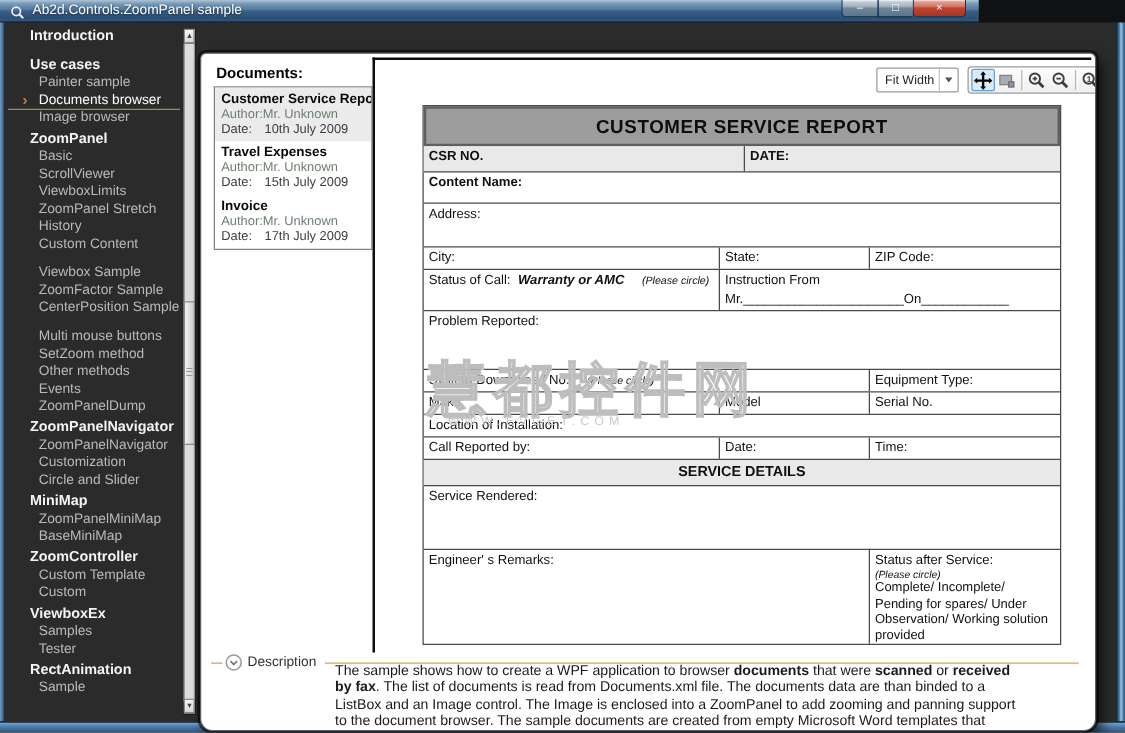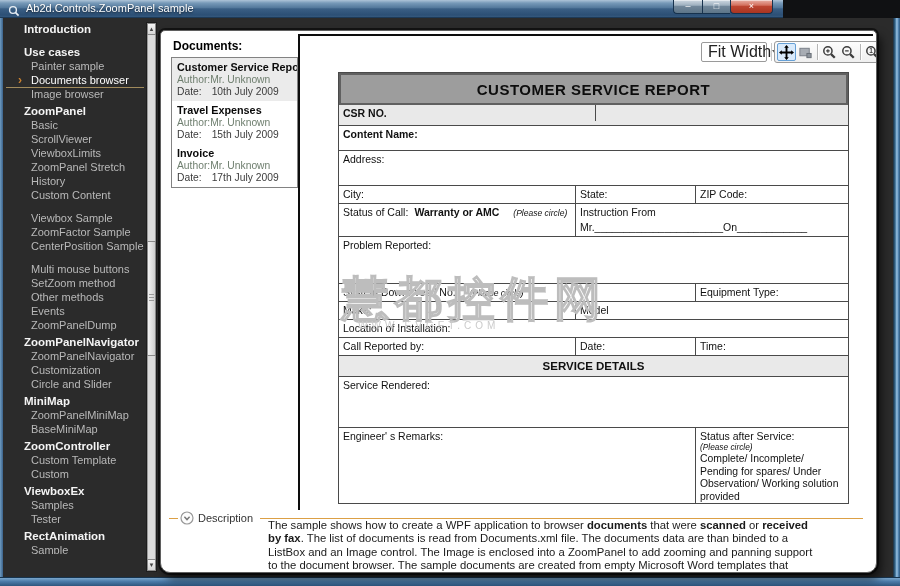--- a/index.html
+++ b/index.html
@@ -46,21 +46,21 @@
   .sb-btn { position:absolute; left:0; width:9px; height:12px; background:linear-gradient(180deg,#f6f6f6,#d6d6d6);
     border:1px solid #8a8a8a; font-size:6px; color:#444; text-align:center; line-height:10px; }
   .sb-up { top:0; } .sb-down { bottom:0; }
   .sb-track { position:absolute; left:0; top:12px; width:9px; height:526px; background:#dcdcdc; border-left:1px solid #9a9a9a; border-right:1px solid #9a9a9a; }
   .sb-thumb { position:absolute; left:0; top:218px; width:9px; height:115px;
     background:linear-gradient(90deg,#f2f2f2,#cfcfcf); border:1px solid #8a8a8a; }
   .sb-thumb::after { content:""; position:absolute; left:1px; right:1px; top:52px; height:7px;
     background:repeating-linear-gradient(180deg,#9a9a9a 0 1px,transparent 1px 3px); }
 
   
-  .panel { position:absolute; left:160px; top:30px; width:717px; height:543px; background:#fff;
+  .panel { position:absolute; left:160px; top:42px; width:717px; height:543px; background:#fff;
     border:1px solid #5f5f5f; border-radius:5px 5px 10px 10px;
     box-shadow:0 0 0 2px rgba(0,0,0,.55), 4px 6px 10px rgba(0,0,0,.65); overflow:hidden; }
 
   .docs-heading { position:absolute; left:12px; top:8px; font-size:12px; font-weight:bold; color:#000; }
   .listbox { position:absolute; left:10px; top:26px; width:127px; height:131px; background:#fff;
     border:1px solid #828282; overflow:hidden; }
   .doc-item { padding:3px 5px 4px; }
   .doc-item.doc-sel { background:#ebebeb; }
   .doc-title { font-weight:bold; font-size:10.8px; color:#0a0a0a; white-space:nowrap; }
   .doc-author { font-size:10.3px; color:#6e7e6e; margin-top:1px; white-space:nowrap; }
@@ -77,40 +77,40 @@
     text-align:center; line-height:29px; color:#0d0d0d; letter-spacing:.5px; }
   .f-row { display:flex; border-bottom:1px solid #4a4a4a; }
   .f-row:last-child { border-bottom:none; }
   .f-row.shade { background:#e9e9e9; }
   .cell { padding:2px 4px; font-size:10.5px; border-right:1px solid #4a4a4a; overflow:hidden; }
   .cell:last-child { border-right:none; }
   .cell.b { font-weight:bold; }
   .w257 { width:257px; flex:none; } .w237 { width:237px; flex:none; }
   .w120 { width:120px; flex:none; } .w357 { width:357px; flex:none; }
   .flex1 { flex:1; }
-  .h21 { height:21px;flex-direction:column; } .h25 { height:25px; } .h35 { height:35px; } .h18 { height:18px; }
+  .h21 { height:21px; } .h25 { height:25px; } .h35 { height:35px; } .h18 { height:18px; }
   .h33 { height:33px; } .h47 { height:47px; } .h51 { height:51px; } .h75 { height:75px; }
   .f-sec { height:21px; background:#e9e9e9; font-size:11.5px; font-weight:bold; text-align:center;
     line-height:20px; border-bottom:1px solid #4a4a4a; }
   .italic-note { font-style:italic; font-size:8.5px; margin-left:14px; }
-  .bold-inline { font-weight:bold; margin-left:6px; }
+  .bold-inline { font-weight:bold; margin-left:6px;font-style:italic; }
   .instr-line { display:block; margin-top:3px; }
   .status-opts { font-size:10.4px; line-height:12.5px; margin-top:1px; }
   .small-circ { font-style:italic; font-size:8.3px; display:block; }
 
   
   .wm1 { position:absolute; left:42px; top:232px; font-size:47px; font-weight:bold;
     font-family:"DejaVu Sans", sans-serif; color:rgba(240,240,240,.12);
     -webkit-text-stroke:1.3px #bdbdbd; letter-spacing:6px; z-index:5; white-space:nowrap; }
   .wm2 { position:absolute; left:58px; top:284px; font-size:10px; font-weight:normal;
     color:#cbcbcb; letter-spacing:4px; z-index:5; white-space:nowrap; }
 
   
   .combo { position:absolute; left:540px; top:11px; width:66px; height:20px; background:#fff;
-    border:1px solid #9a9a9a; border-radius:2px; display:flex; align-items:center; font-size:16px; color:#222; }
+    border:1px solid #9a9a9a; border-radius:2px; display:flex; align-items:center; font-size:10px; color:#222; }
   .combo-text { flex:1; padding-left:6px; white-space:nowrap; }
   .combo-arrow-box { width:15px; height:100%; border-left:1px solid #c9c9c9; display:flex;
     align-items:center; justify-content:center; }
   .combo-arrow { width:0; height:0; border-left:3.5px solid transparent; border-right:3.5px solid transparent;
     border-top:4px solid #555; }
   .icon-group { position:absolute; left:613px; top:10px; height:22px; background:linear-gradient(180deg,#fdfdfd,#efefef);
     border:1px solid #9a9a9a; border-radius:3px; display:flex; align-items:center; padding:0 2px; }
   .tool-btn { width:19px; height:18px; display:flex; align-items:center; justify-content:center; border-radius:2px; }
   .tool-btn.sel { background:#d9eafb; border:1px solid #66a0d6; }
   .tool-sep { width:1px; height:16px; background:#b5b5b5; margin:0 2px; box-shadow:1px 0 0 #fff; }
@@ -256,20 +256,21 @@
         <div class="f-row h18">
           <div class="cell w357">
             <span>System Down: Yes / No.</span><span class="italic-note">(Please circle)</span>
           </div>
           <div class="cell flex1">Equipment Type:</div>
         </div>
 
         <div class="f-row h18">
           <div class="cell w237">Make:</div>
           <div class="cell w120">Model</div>
+          <div class="cell flex1">Serial No.</div>
         </div>
 
         <div class="f-row h18">
           <div class="cell flex1">Location of Installation:</div>
         </div>
 
         <div class="f-row h18">
           <div class="cell w237">Call Reported by:</div>
           <div class="cell w120">Date:</div>
           <div class="cell flex1">Time:</div>

